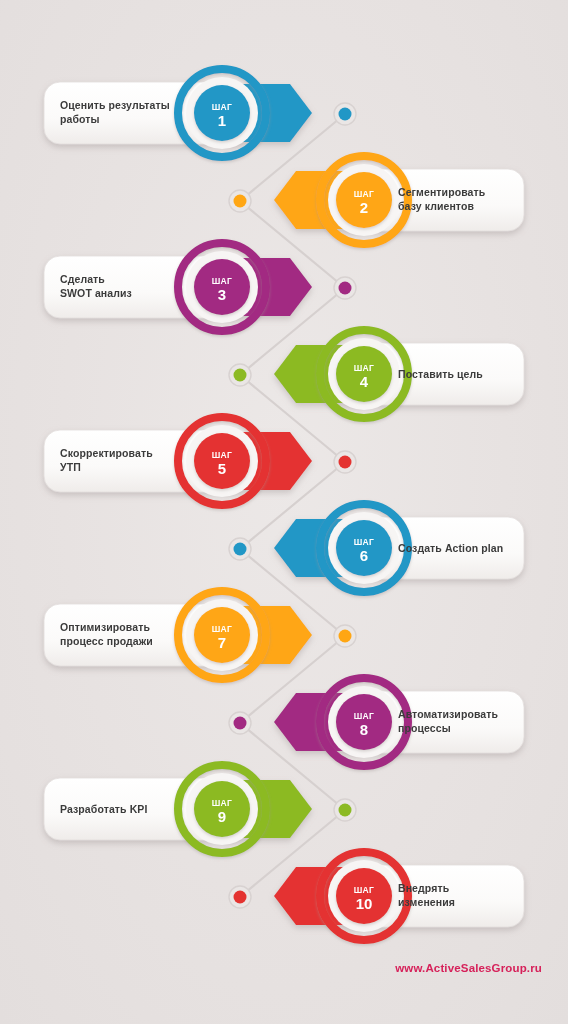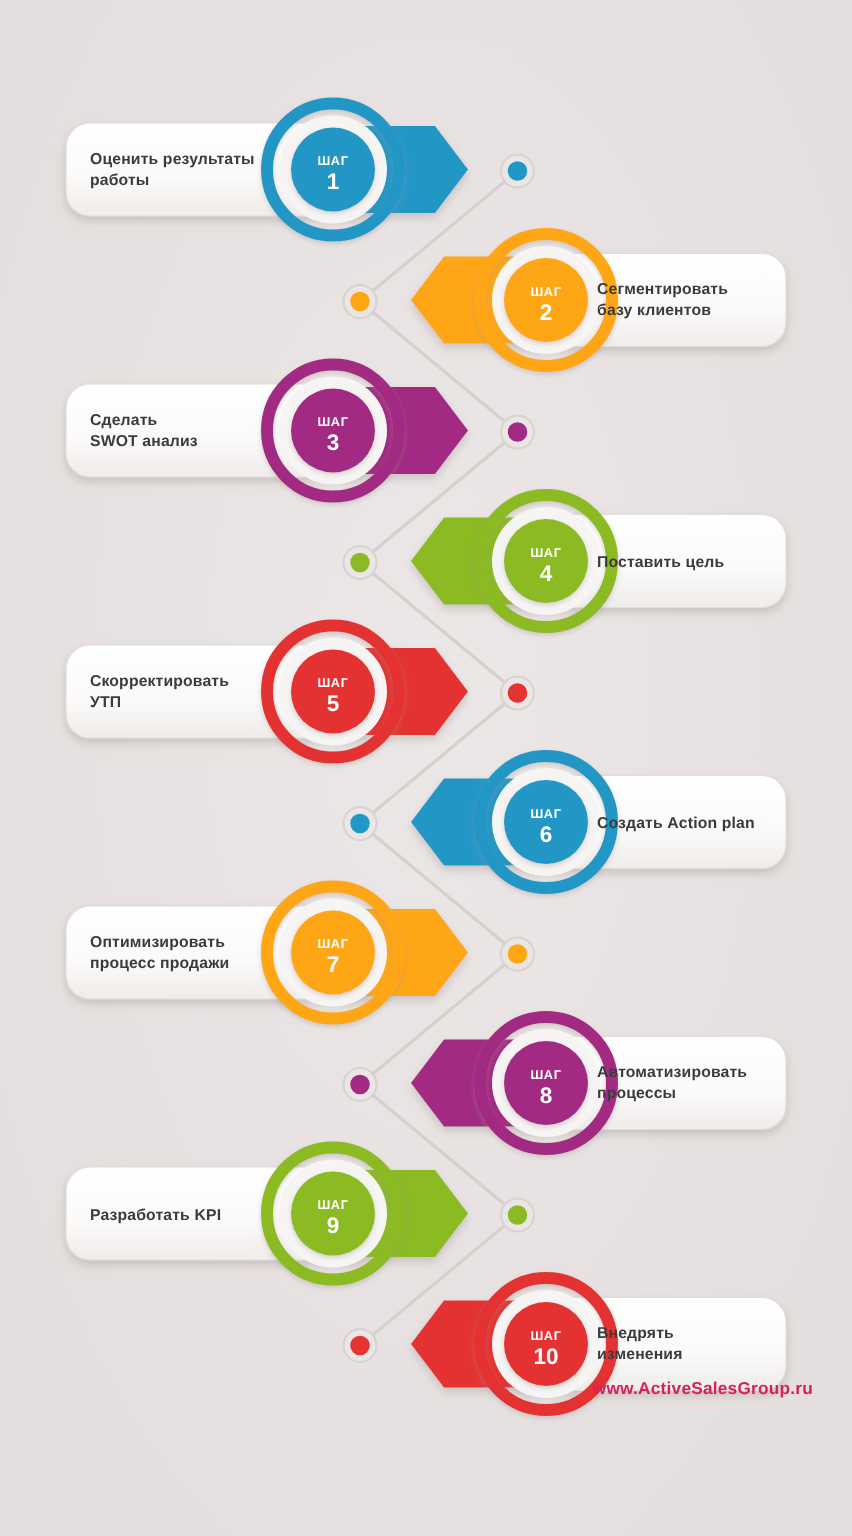--- a/index.html
+++ b/index.html
@@ -35,21 +35,21 @@
     letter-spacing:0.4px;
   }
   .step-num{
     font-size:15px;
     font-weight:bold;
     fill:#ffffff;
   }
   .footer-text{
     position:absolute;
     right:26px;
-    top:920px;
+    top:962px;
     font-size:11.5px;
     font-weight:bold;
     color:#d6215a;
     letter-spacing:0.15px;
     font-family:"Liberation Sans","DejaVu Sans",sans-serif;
   }
 </style>
 </head>
 <body>
 

